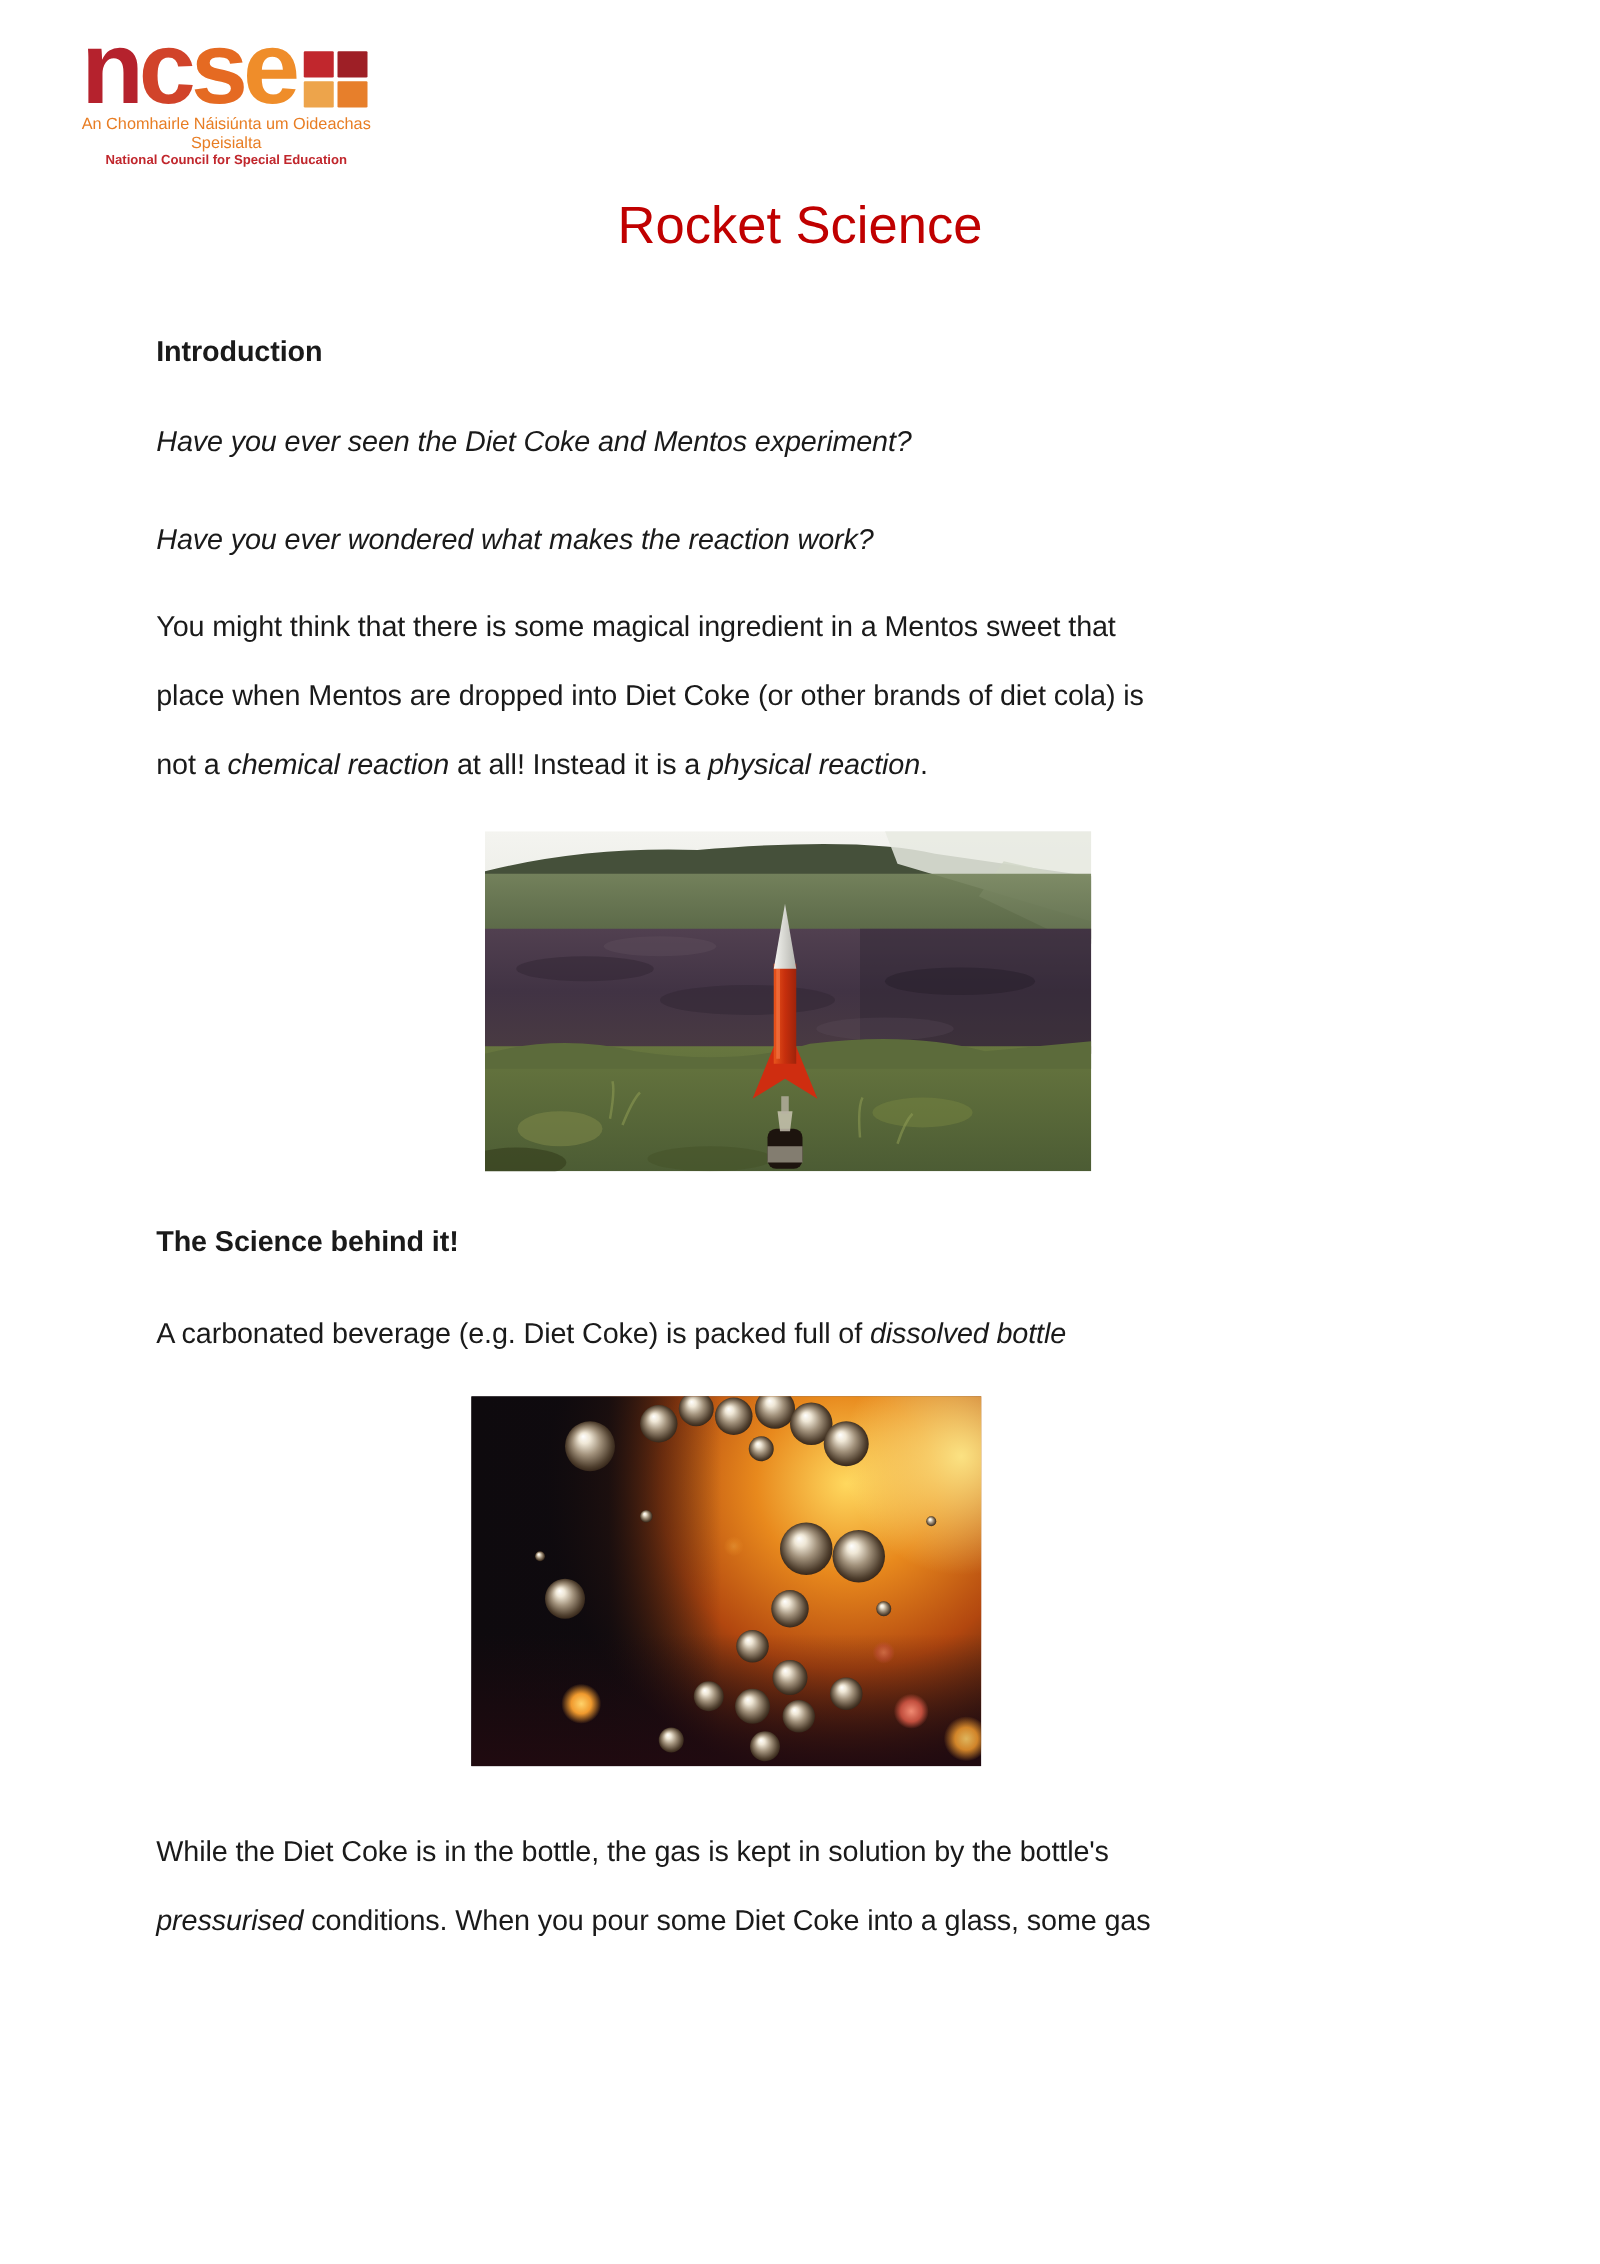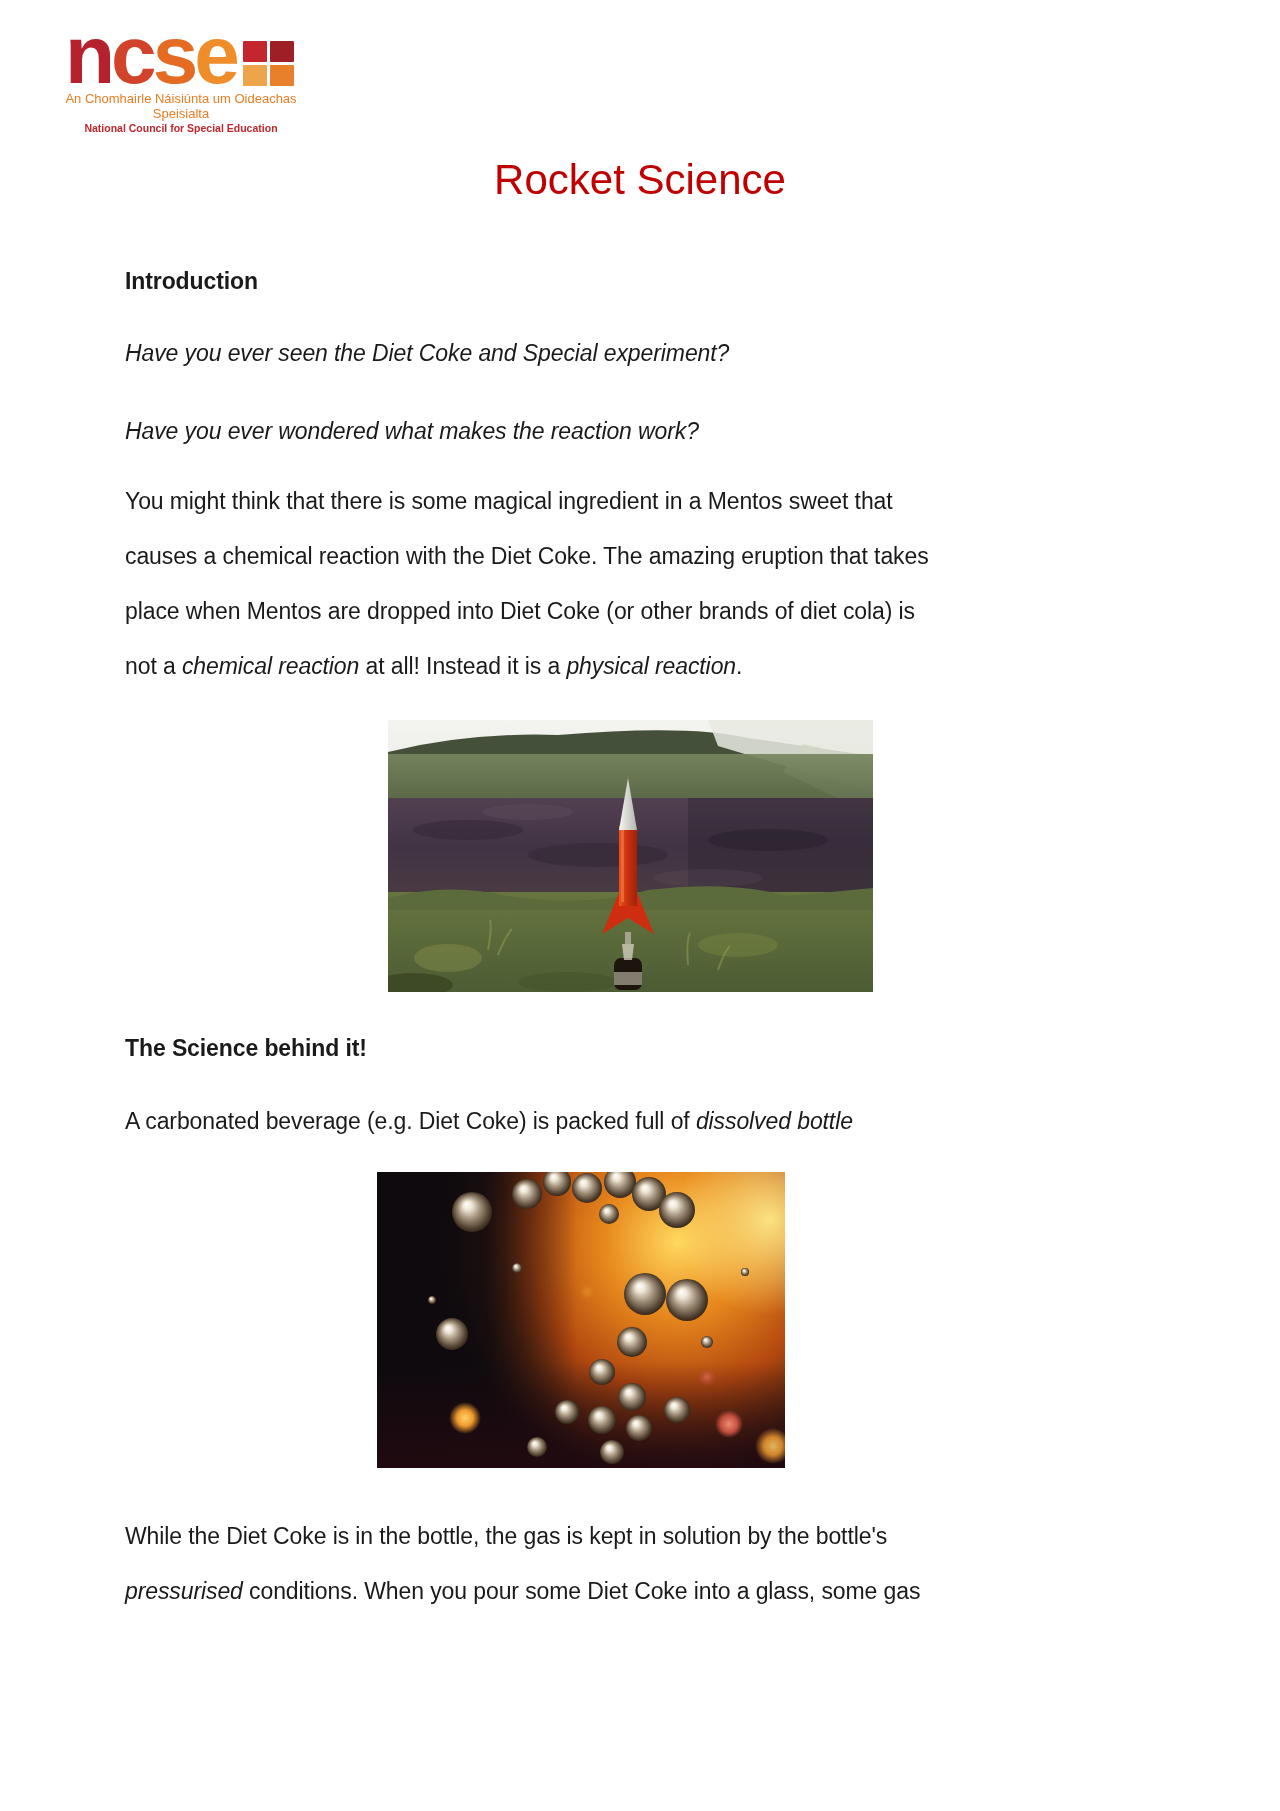--- a/index.html
+++ b/index.html
@@ -64,28 +64,27 @@
 
 <div id="page-title" style="color: rgb(192, 0, 0);">Rocket Science</div>
 
 <div id="doc">
 
   <div id="sec1" class="sec">
       <div class="block heading">
         <div class="line"><span>Introduction</span></div>
       </div>
       <div class="block para">
-        <div class="line"><span class="it">Have you ever seen the Diet Coke and Special experiment?</span></div>
+        <div class="line"><span class="it">Have you ever seen the Diet Coke and Mentos experiment?</span></div>
       </div>
       <div class="block para">
         <div class="line"><span class="it">Have you ever wondered what makes the reaction work?</span></div>
       </div>
       <div class="block para">
         <div class="line"><span>You might think that there is some magical ingredient in a Mentos sweet that</span></div>
-        <div class="line"><span>causes a chemical reaction with the Diet Coke. The amazing eruption that takes</span></div>
         <div class="line"><span>place when Mentos are dropped into Diet Coke (or other brands of diet cola) is</span></div>
         <div class="line"><span>not a </span><span class="it">chemical reaction</span><span> at all! Instead it is a </span><span class="it">physical reaction</span><span>.</span></div>
       </div>
     </div>
 
   <figure id="fig-rocket">
     <svg viewBox="0 0 485 272" width="485" height="272" preserveAspectRatio="none">
       <defs>
         <linearGradient id="rSky" x1="0" y1="0" x2="0" y2="1">
           <stop offset="0" stop-color="#f4f4f0"></stop>

